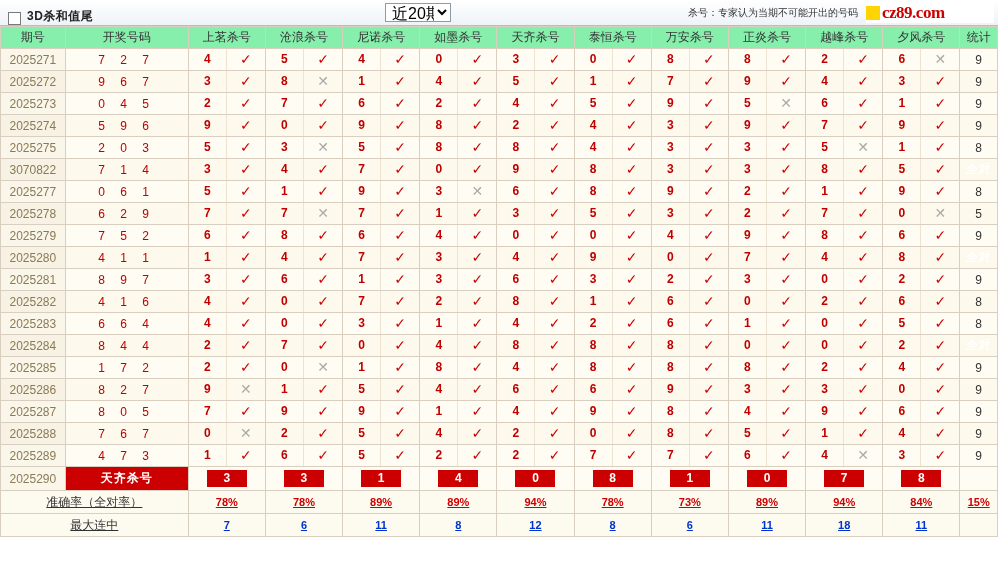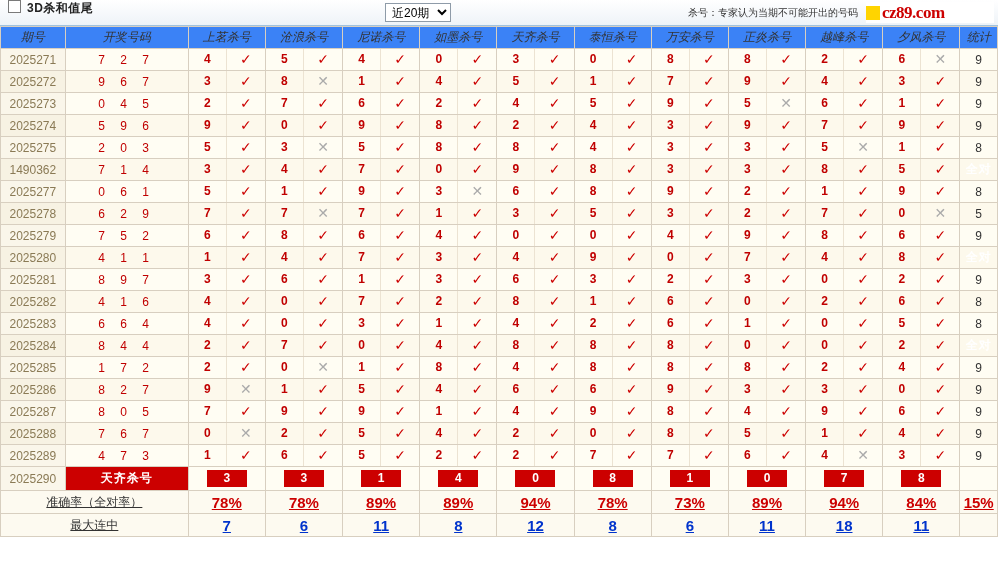--- a/index.html
+++ b/index.html
@@ -21,21 +21,21 @@
     position: relative;
     box-sizing: border-box;
   }
 
   
   .topbar {
     height: 26px;
     background: linear-gradient(#ffffff, #eef3f8);
     border-bottom: 1px solid #9fc3e0;
     display: flex;
-    align-items: flex-start;
+    align-items: flex-end;
     padding: 0 4px;
     box-sizing: border-box;
     position: relative;
   }
   .topbar .chk {
     width: 11px;
     height: 11px;
     border: 1px solid #7a7a7a;
     background: #fff;
     margin-right: 6px;
@@ -47,21 +47,21 @@
     font-size: 12px;
     color: #222;
     letter-spacing: 0.5px;
   }
   .topbar .period-select {
     position: absolute;
     left: 385px;
     top: 3px;
     width: 66px;
     height: 19px;
-    font-size: 12px;
+    font-size: 16px;
     font-family: "Liberation Sans", sans-serif;
     border: 1px solid #8e9ba8;
     background: #fff;
     padding-left: 2px;
   }
   .topbar .note {
     position: absolute;
     right: 140px;
     top: 6px;
     font-size: 10px;
@@ -102,26 +102,25 @@
     border: 1px solid #d8cfc0;
     font-size: 12px;
     padding: 0;
     height: 21px;
     text-align: center;
     vertical-align: middle;
     overflow: hidden;
     white-space: nowrap;
   }
   thead th {
-    background: #3b82f6;
+    background: #86efac;
     color: #333;
     font-weight: normal;
     height: 24px;
     border-color: #cfc6b5;
-    font-style: italic;
   }
   .col-period { width: 62px; }
   .col-open   { width: 118px; }
   .col-stat   { width: 36px; }
   .grp        { width: 74px; }
 
   td.period {
     background: #faf6ea;
     color: #8a7a55;
     font-size: 11px;
@@ -205,21 +204,21 @@
     height: 22px;
     text-decoration: underline;
   }
   tr.foot td.label {
     color: #333;
     font-size: 12px;
   }
   tr.foot td.val {
     color: #0033cc;
     font-weight: bold;
-    font-size: 15px;
+    font-size: 11px;
   }
   tr.foot.rate td.val { color: #cc0000; }
   tr.foot td.statval { color: #cc0000; font-weight: bold; }
   tr.foot.lian td.val { color: #0033cc; }
 </style>
 </head>
 <body>
 
 <div id="app">
 
@@ -587,21 +586,21 @@
           </td>
           <td class="g">
             <div class="inner">
               <span class="num">1</span>
               <span class="mk ok">✓</span>
             </div>
           </td>
           <td class="stat">8</td>
         </tr>
         <tr class="alt">
-          <td class="period">1490362</td>
+          <td class="period">3070822</td>
           <td class="open">7 1 4</td>
           <td class="g">
             <div class="inner">
               <span class="num">3</span>
               <span class="mk ok">✓</span>
             </div>
           </td>
           <td class="g">
             <div class="inner">
               <span class="num">4</span>

